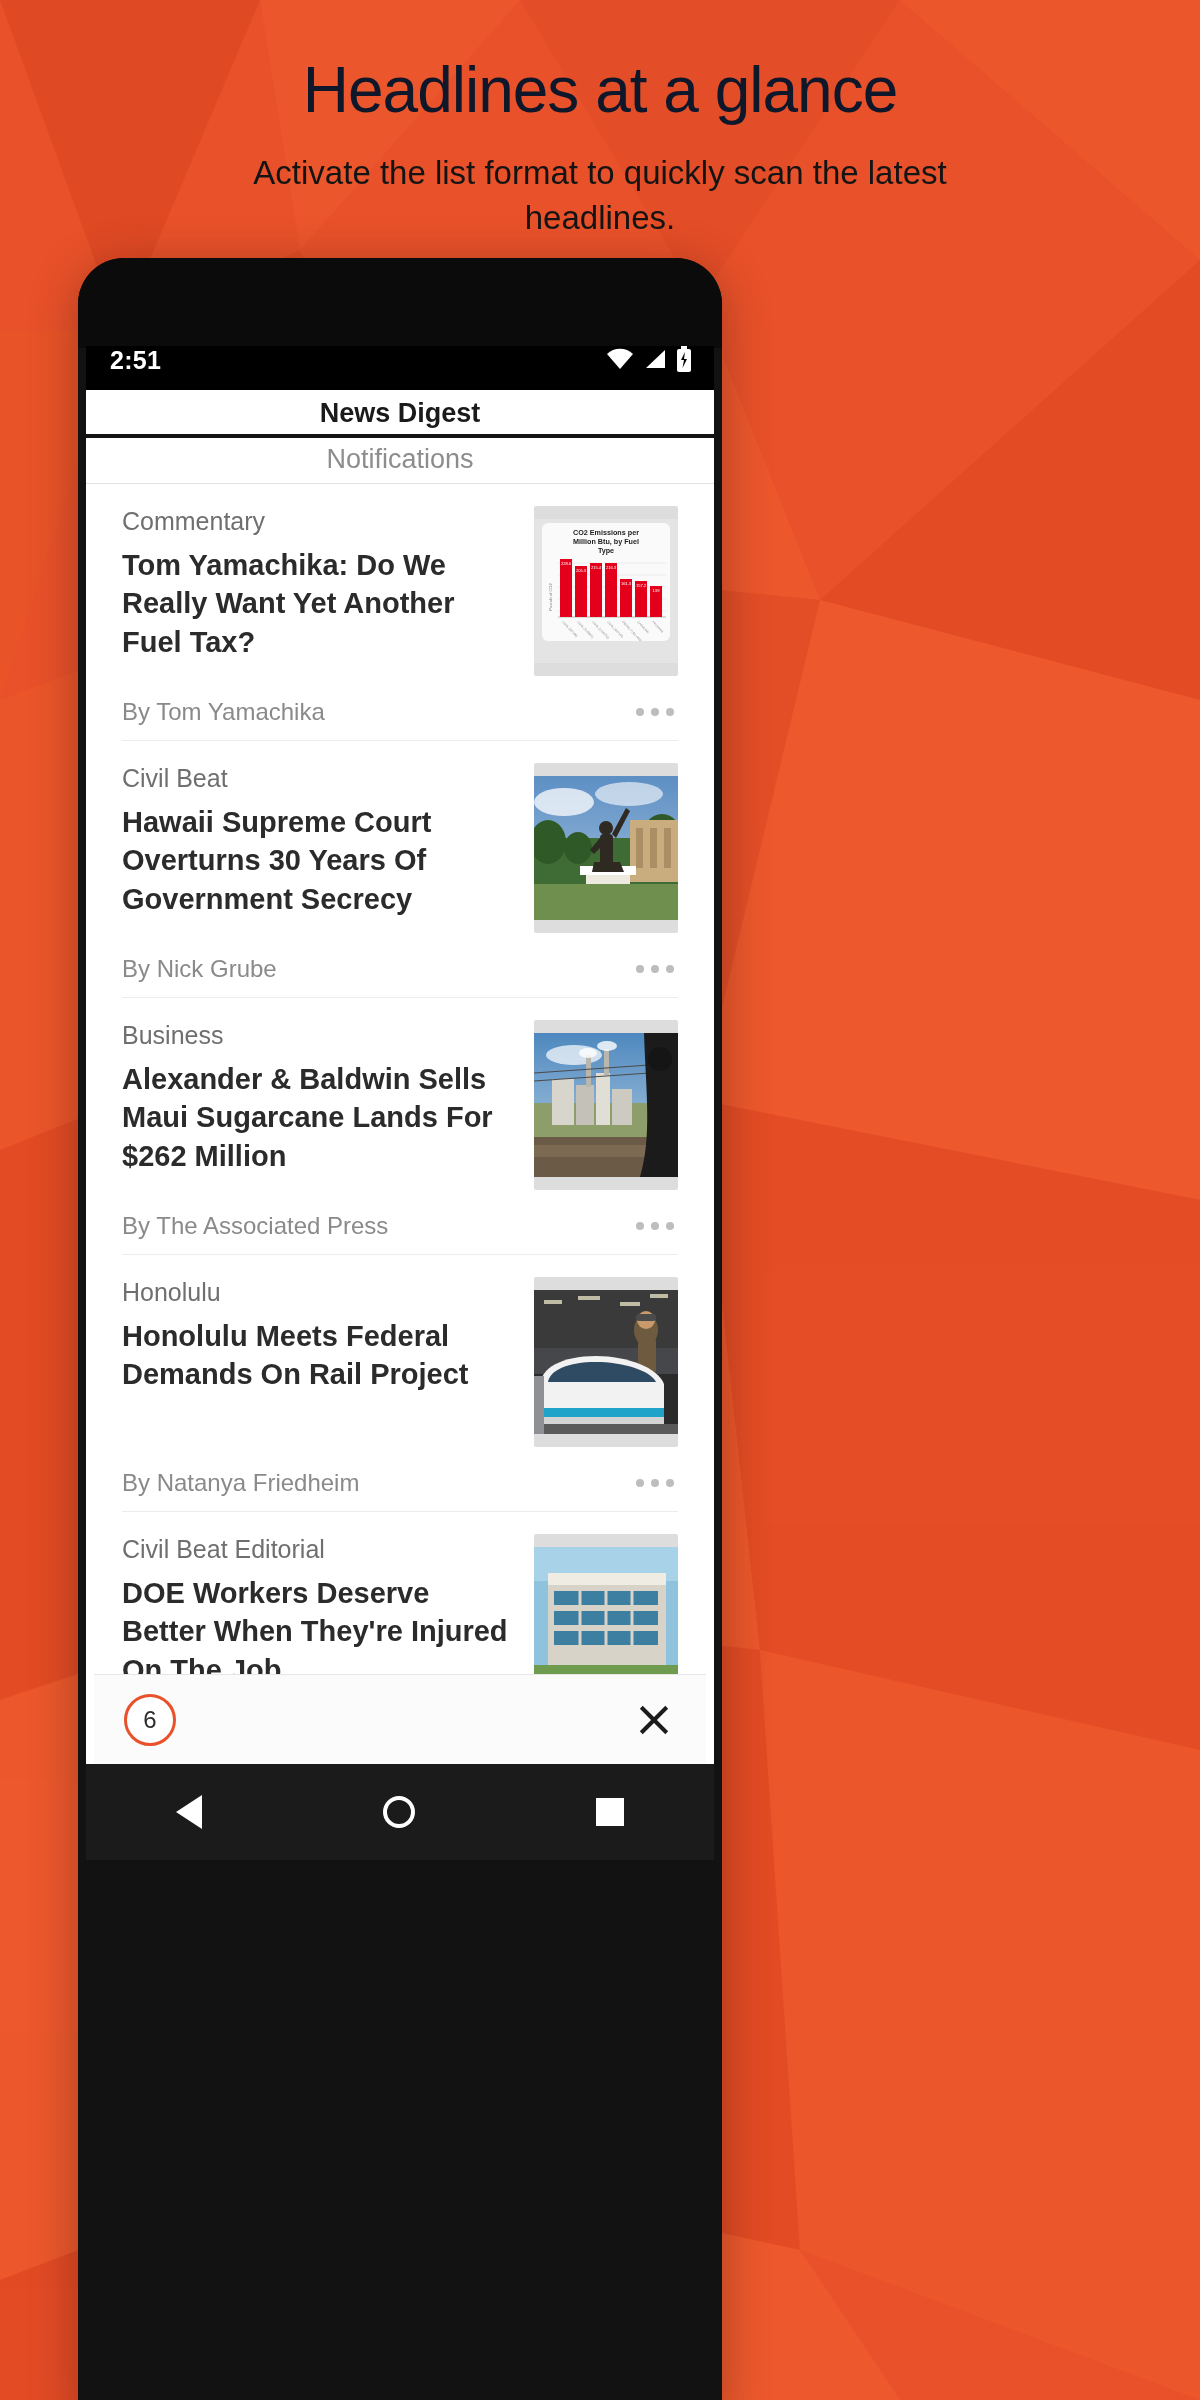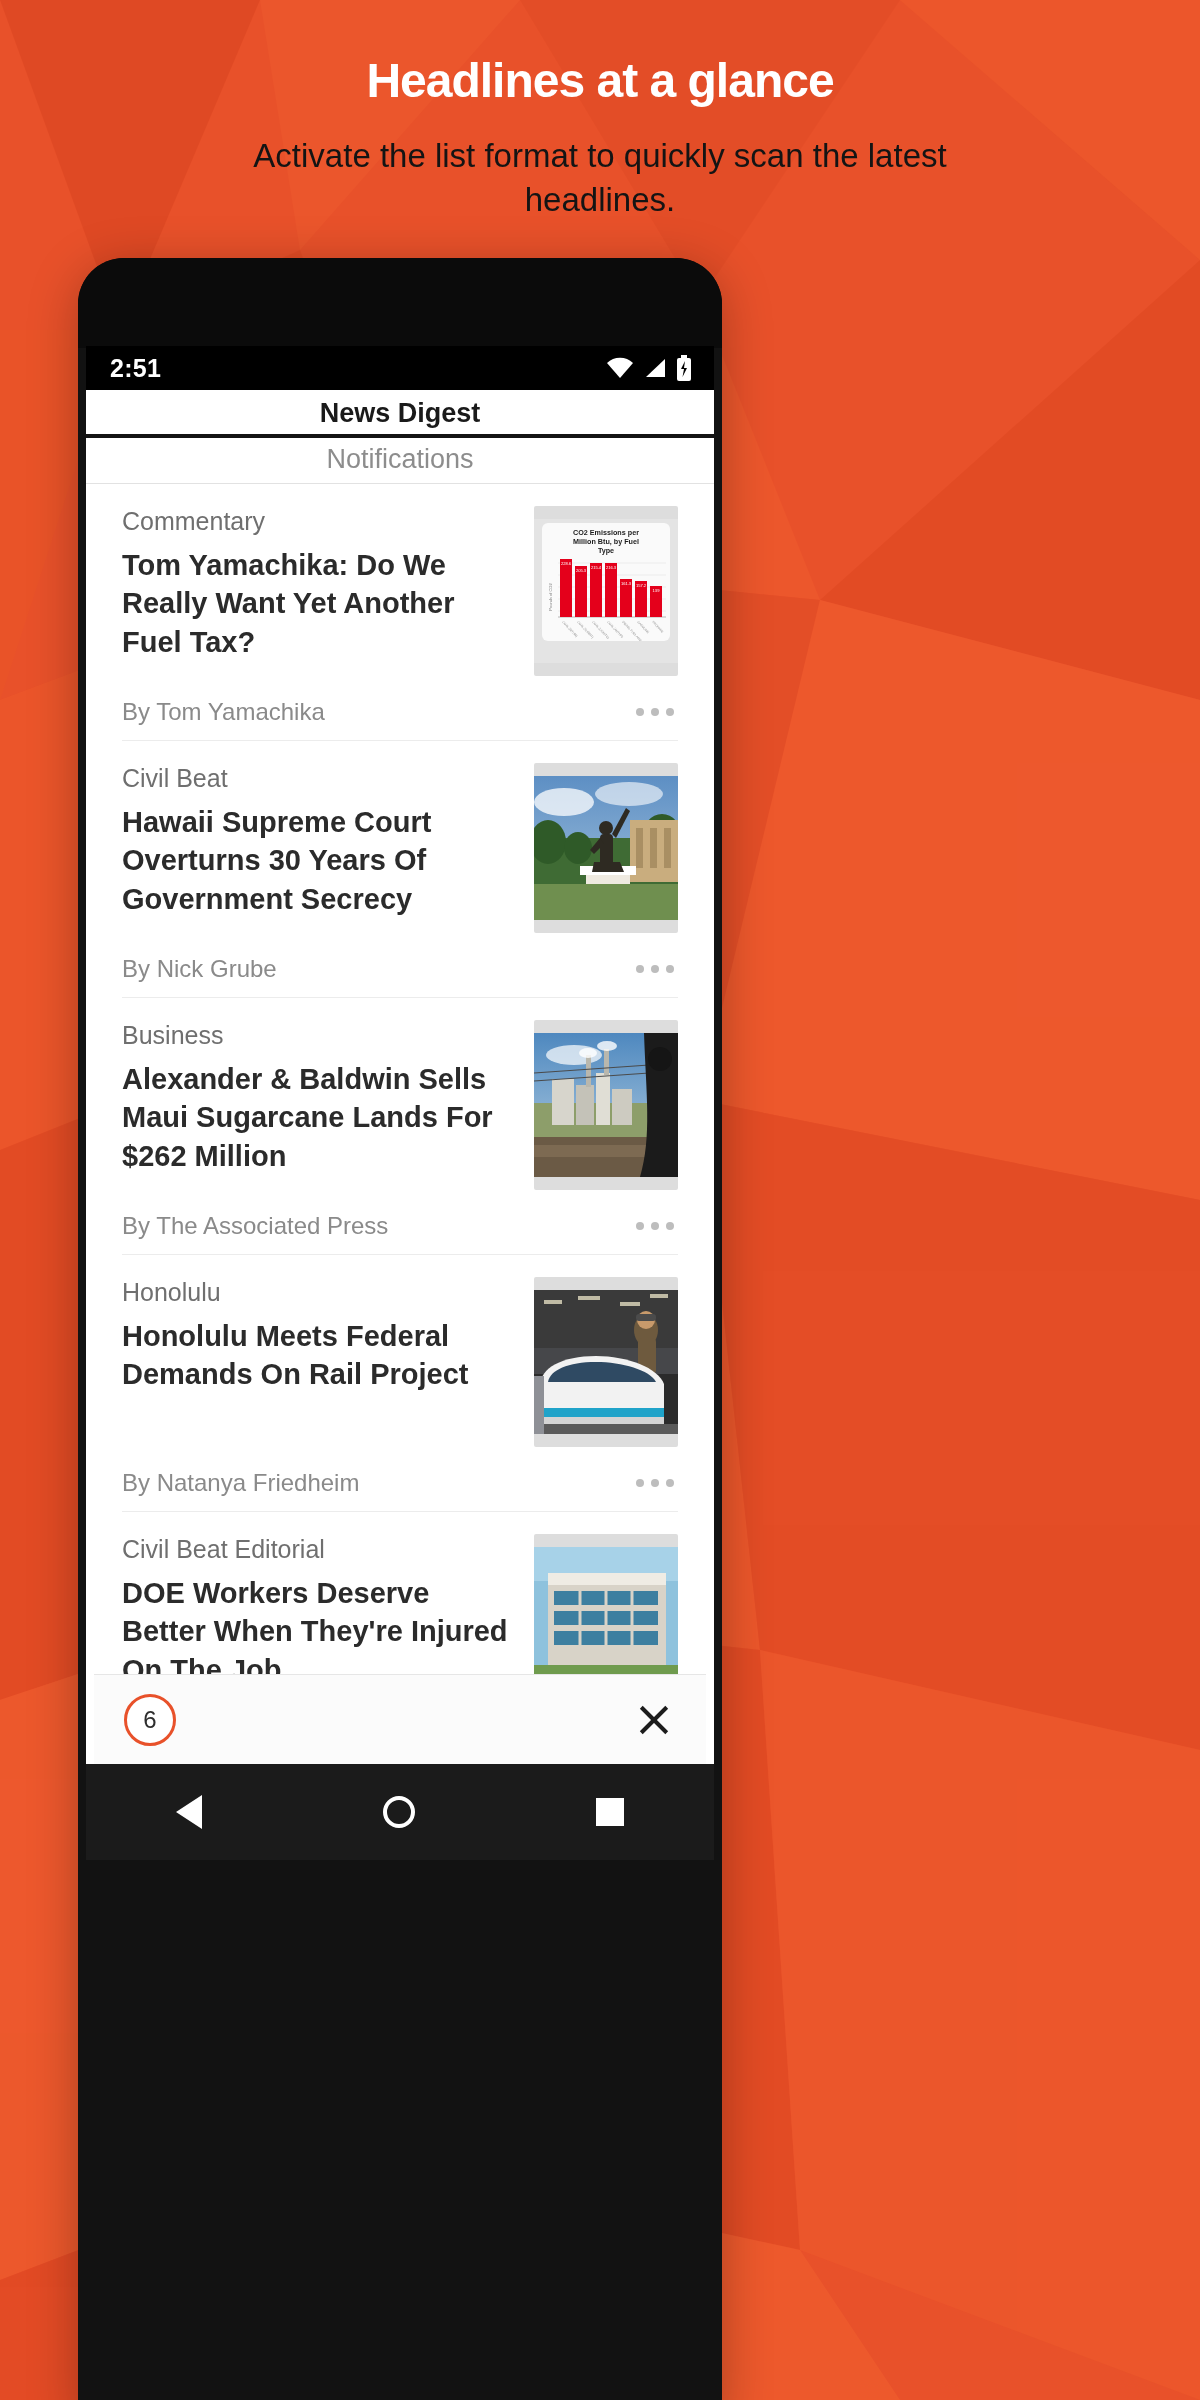--- a/index.html
+++ b/index.html
@@ -17,23 +17,23 @@
 
   
   .promo {
     position: absolute;
     top: 55px; left: 0; right: 0;
     z-index: 3;
     text-align: center;
     padding: 0 60px;
   }
   .promo-title {
-    font-size: 48px;
-    font-weight: bold;
-    color: #ffffff;
+    font-size: 64px;
+    font-weight: normal;
+    color: #0f172a;
     letter-spacing: -1px;
     line-height: 1.1;
   }
   .promo-sub {
     margin-top: 26px;
     font-size: 33px;
     font-weight: normal;
     color: #141414;
     line-height: 1.35;
     max-width: 760px;
@@ -62,21 +62,21 @@
   }
 
   
   .statusbar {
     position: absolute;
     left: 8px; right: 8px;
     top: 88px;
     height: 44px;
     background: #000;
     display: flex;
-    align-items: center;
+    align-items: flex-start;
     justify-content: space-between;
     padding: 0 22px 0 24px;
   }
   .status-time {
     color: #fff;
     font-size: 25px;
     font-weight: bold;
     letter-spacing: 0.3px;
   }
   .status-icons { display: flex; align-items: center; gap: 9px; }

